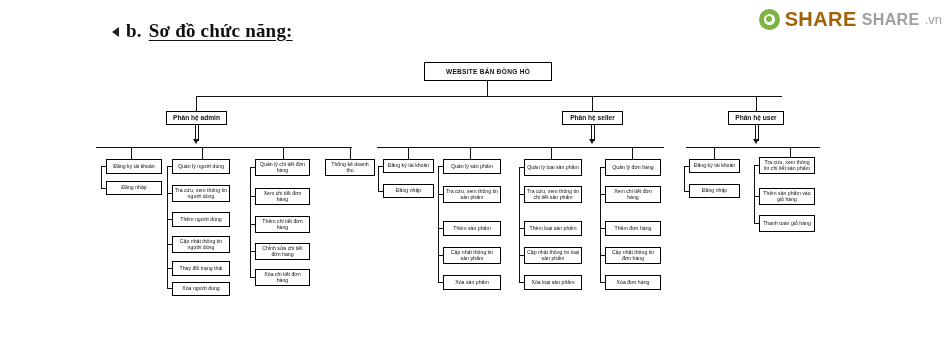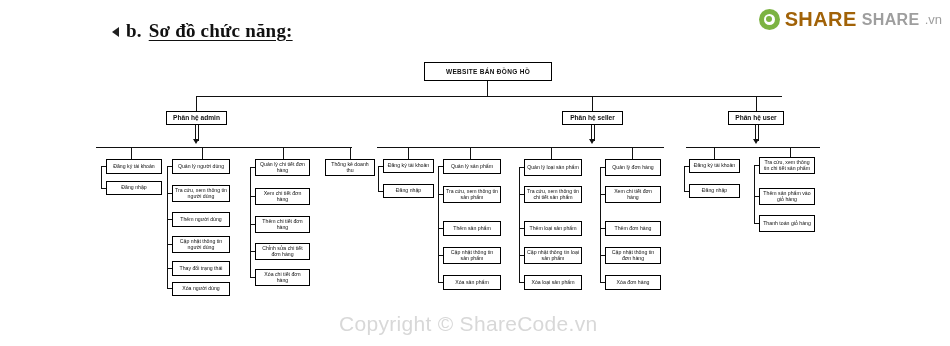--- a/index.html
+++ b/index.html
@@ -232,15 +232,14 @@
     <div class="node leaf" style="left:759px;top:157px;width:56px;height:17px;">Tra cứu, xem thông tin chi tiết sản phẩm</div>
     <div class="line v" style="left:754px;top:165px;height:58px;"></div>
     <div class="line h" style="left:754px;top:165px;width:5px;"></div>
     <div class="line h" style="left:754px;top:196px;width:5px;"></div>
     <div class="line h" style="left:754px;top:223px;width:5px;"></div>
     <div class="node leaf" style="left:759px;top:188px;width:56px;height:17px;">Thêm sản phẩm vào giỏ hàng</div>
     <div class="node leaf" style="left:759px;top:215px;width:56px;height:17px;">Thanh toán giỏ hàng</div>
 
   </div>
 
-  <div class="wm-bottom">Copyright © ShareCode.vn</div>
 
 </div>
 
 </body></html>

